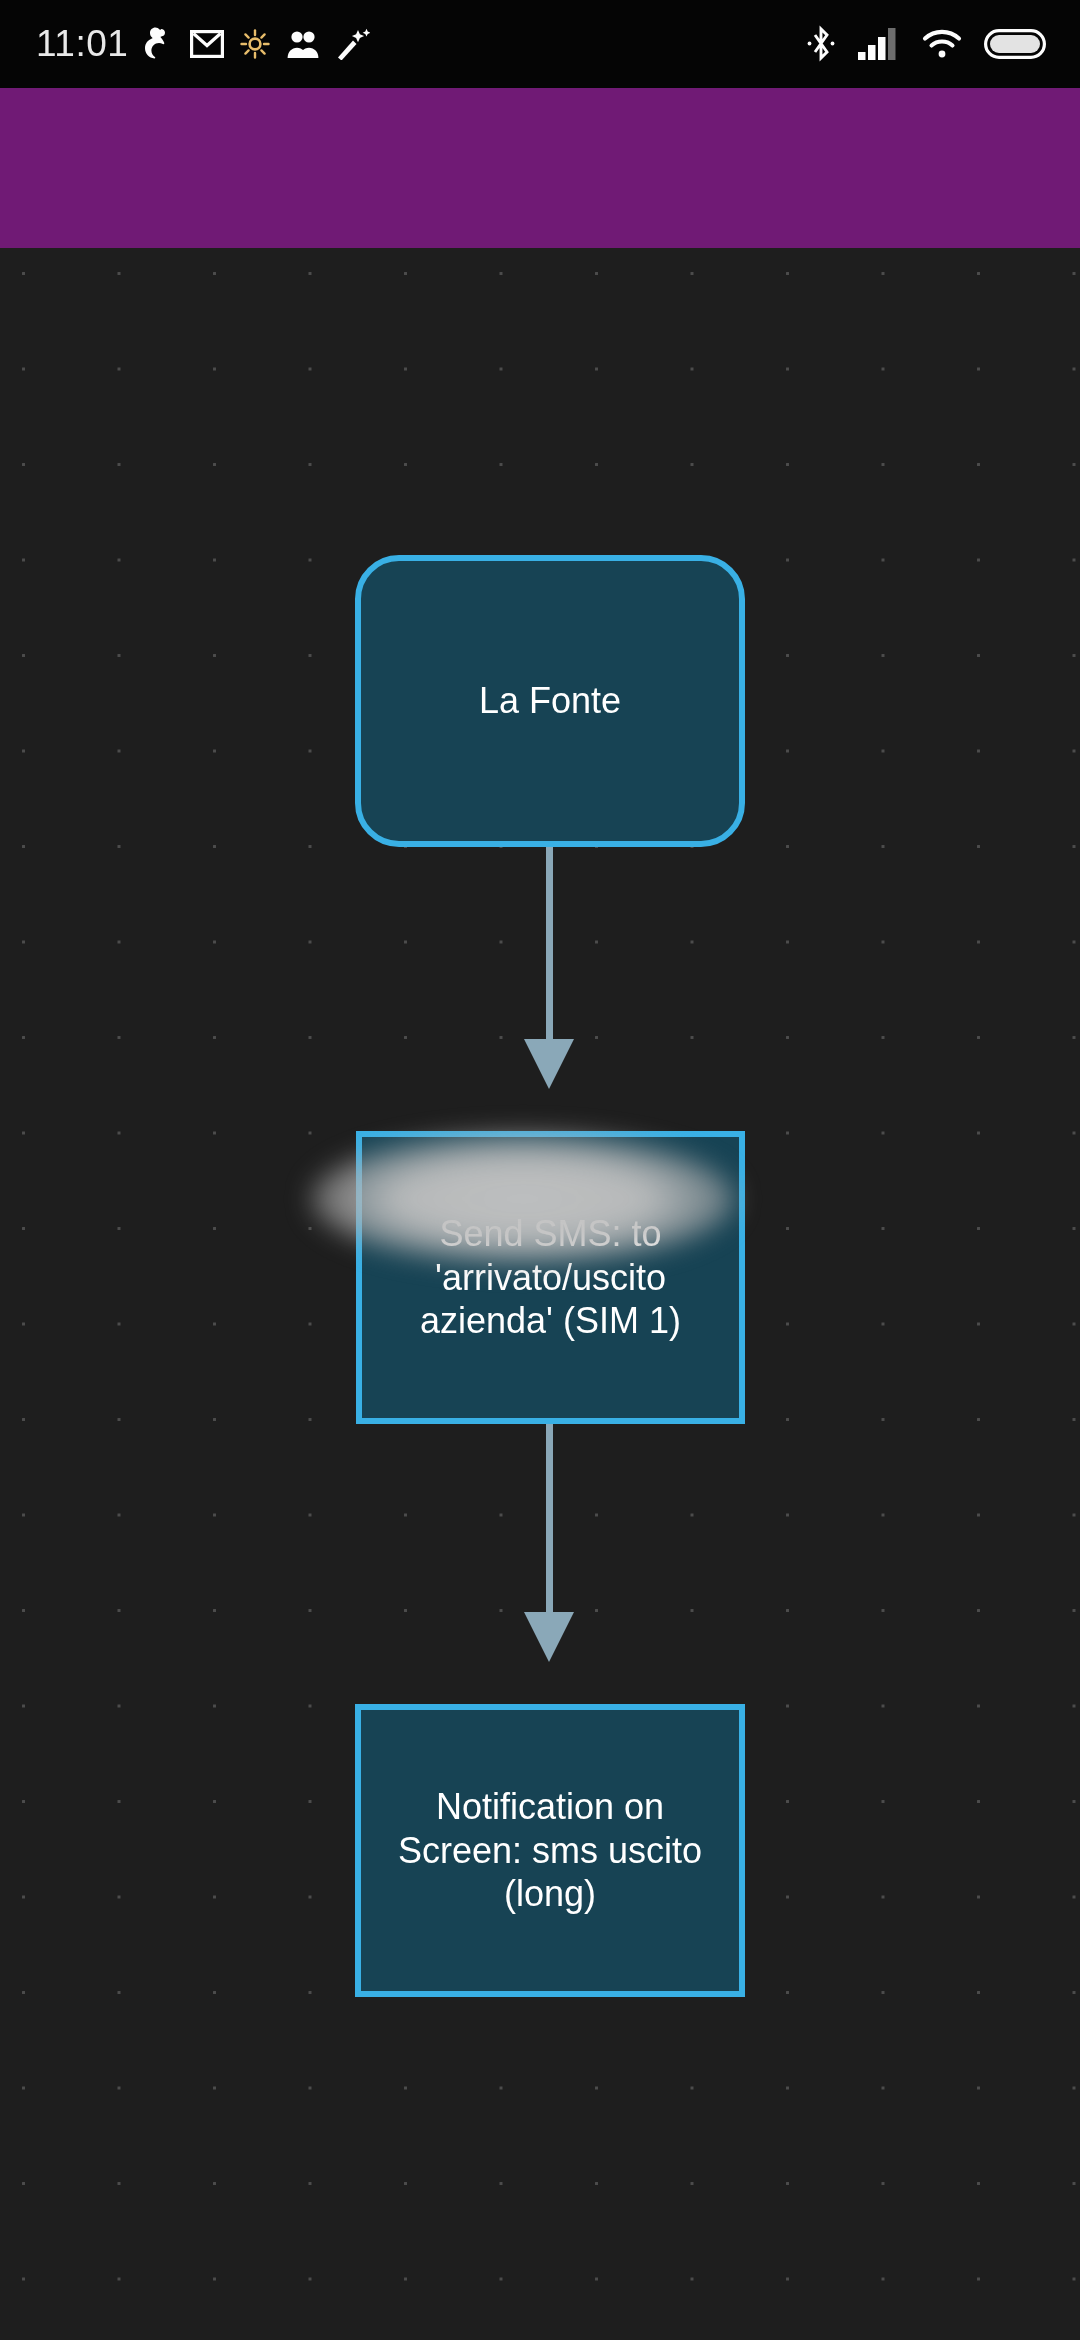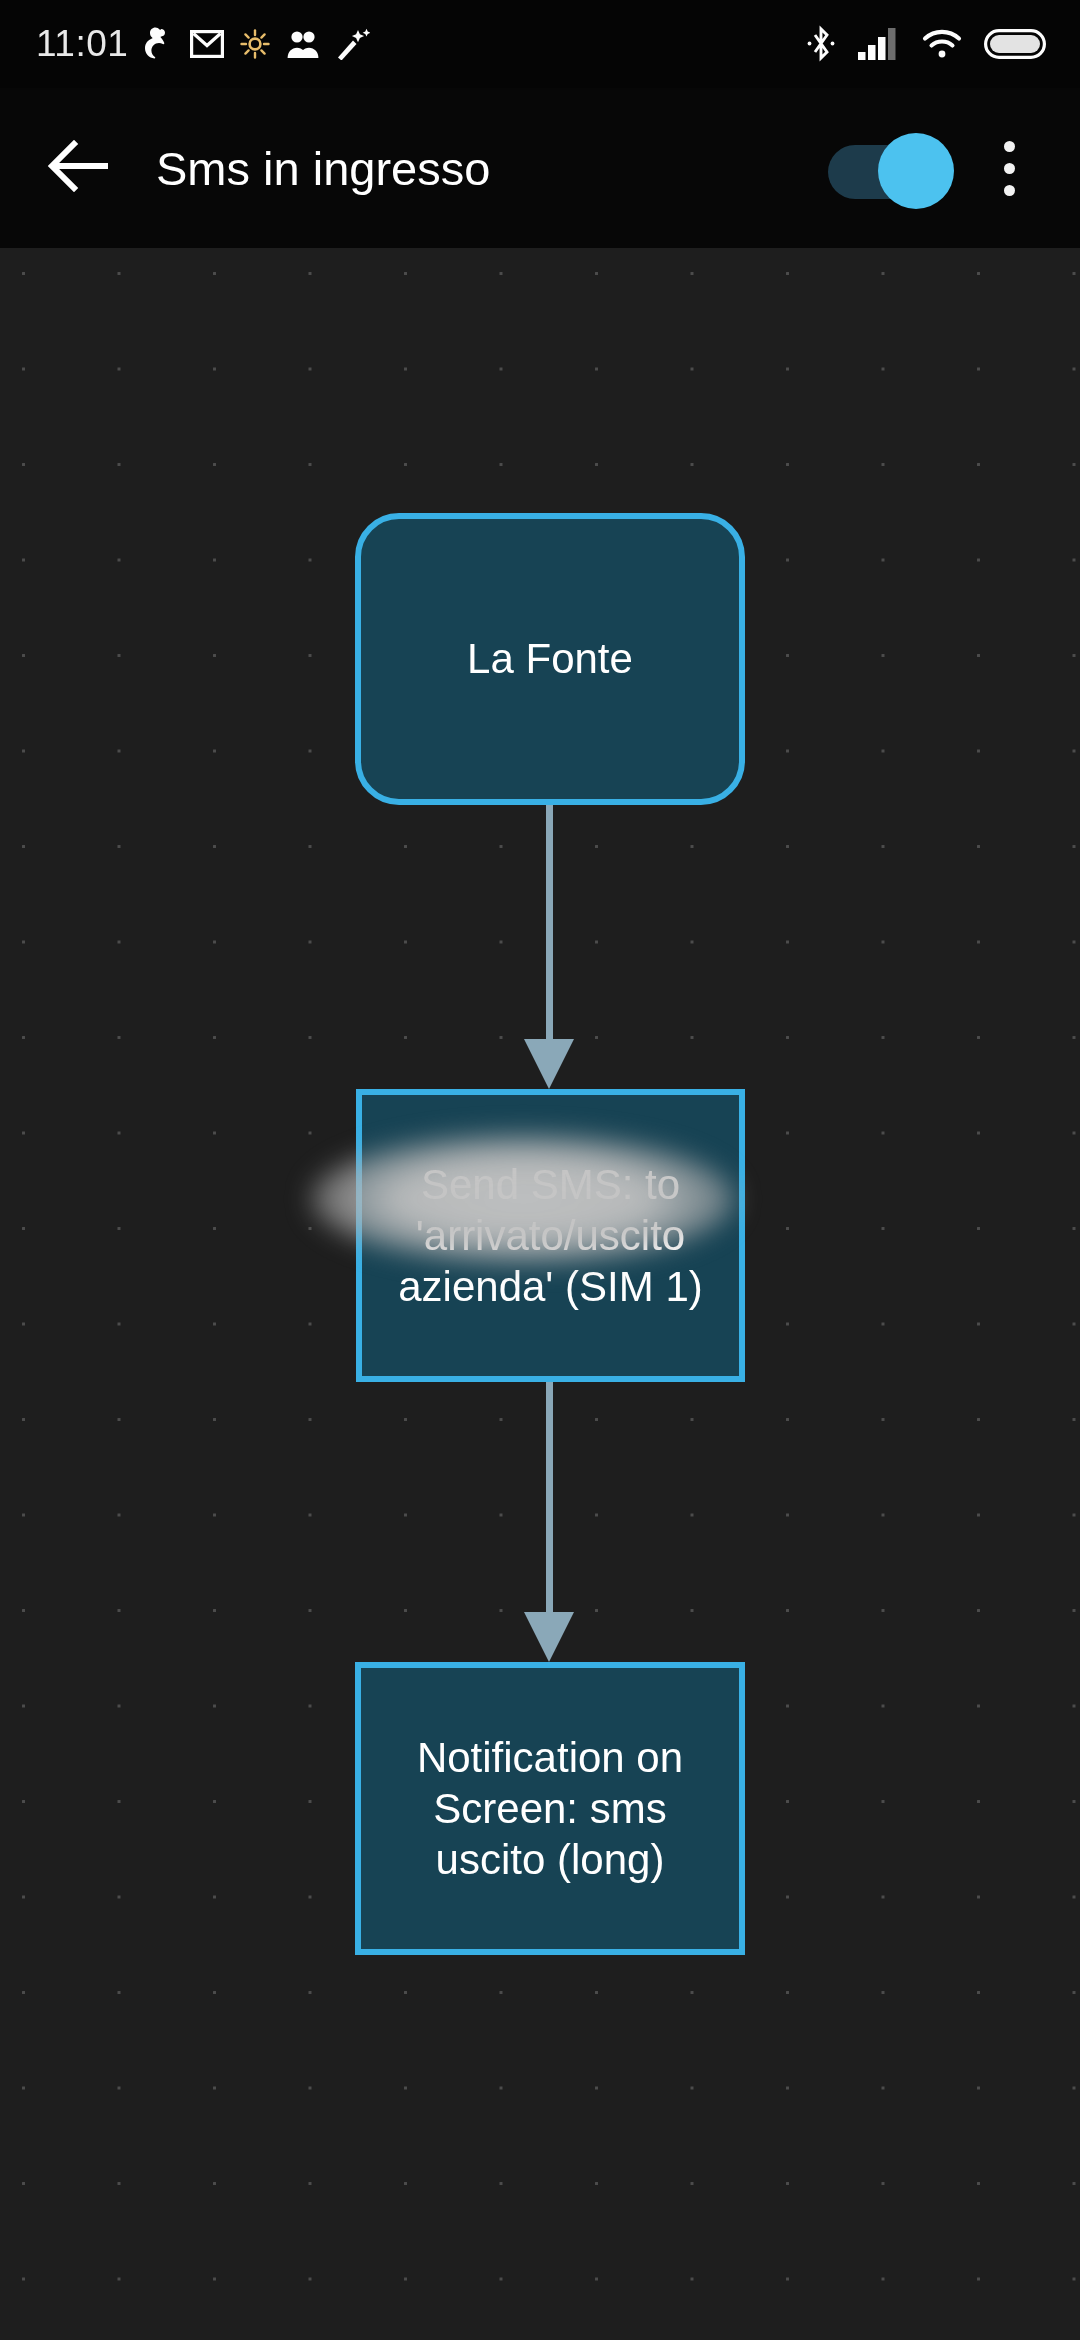--- a/index.html
+++ b/index.html
@@ -79,23 +79,24 @@
   }
 
   
   .node {
     position:absolute;
     background:#174354;
     border:6px solid #39b0e5;
     display:flex; align-items:center; justify-content:center;
     text-align:center;
     color:#ffffff;
-    font-size:42px;
+    font-size:36px;
     line-height:1.22;
     padding:10px 30px;
+    margin-top:42px;
   }
   #node-source {
     left:355px; top:265px; width:390px; height:292px;
     border-radius:44px;
   }
   #node-sendsms {
     left:356px; top:841px; width:389px; height:293px;
     border-radius:0;
   }
   #node-notification {
@@ -220,44 +221,20 @@
 
       <span class="sicon">
         <svg width="62" height="30" viewBox="0 0 62 30">
           <rect x="1.6" y="1.6" width="58.8" height="26.8" rx="13.4" fill="none" stroke="#fdfdfd" stroke-width="3.2"></rect>
           <rect x="6" y="6" width="50" height="18" rx="9" fill="#e3e3e3"></rect>
         </svg>
       </span>
     </div>
   </div>
 
-  <div id="app-bar">
-
-    <div id="back-button">
-      <span>
-        <svg width="64" height="52" viewBox="0 0 64 52">
-          <line x1="62" y1="26" x2="8" y2="26" stroke="#ffffff" stroke-width="6"></line>
-          <polyline points="28,4 6,26 28,48" fill="none" stroke="#ffffff" stroke-width="6" stroke-linecap="square" stroke-linejoin="miter"></polyline>
-        </svg>
-      </span>
-    </div>
-
-    <div id="app-title">Sms in ingresso</div>
-
-    <div id="enable-toggle">
-      <span id="toggle-track"></span>
-      <span id="toggle-thumb"></span>
-    </div>
-
-    <div id="overflow-button">
-      <span class="dot3"></span>
-      <span class="dot3"></span>
-      <span class="dot3"></span>
-    </div>
-  </div>
 
   <div id="canvas">
 
     <div class="connector">
       <span class="conn-line" id="conn1-line"></span>
       <span class="conn-head" id="conn1-head"></span>
     </div>
 
     <div class="connector">
       <span class="conn-line" id="conn2-line"></span>

